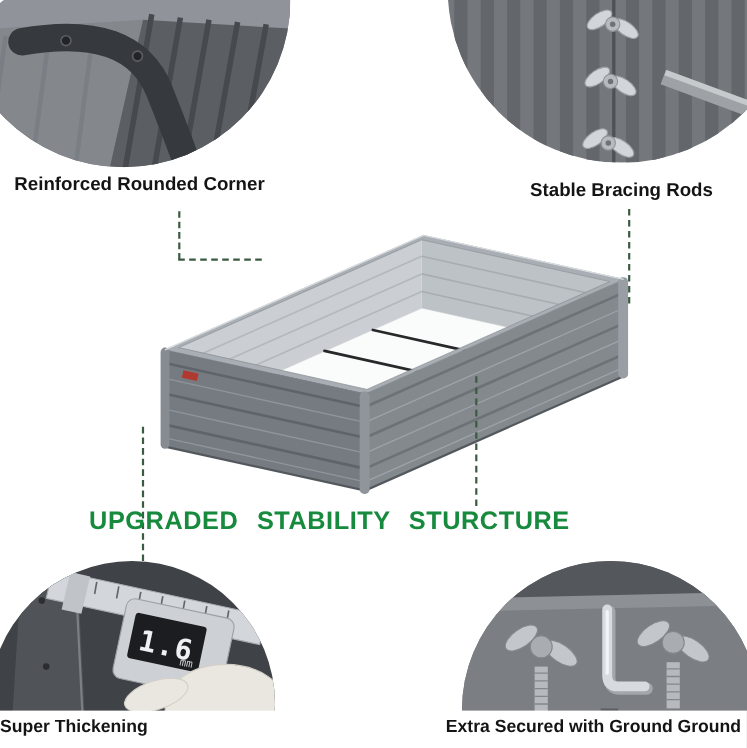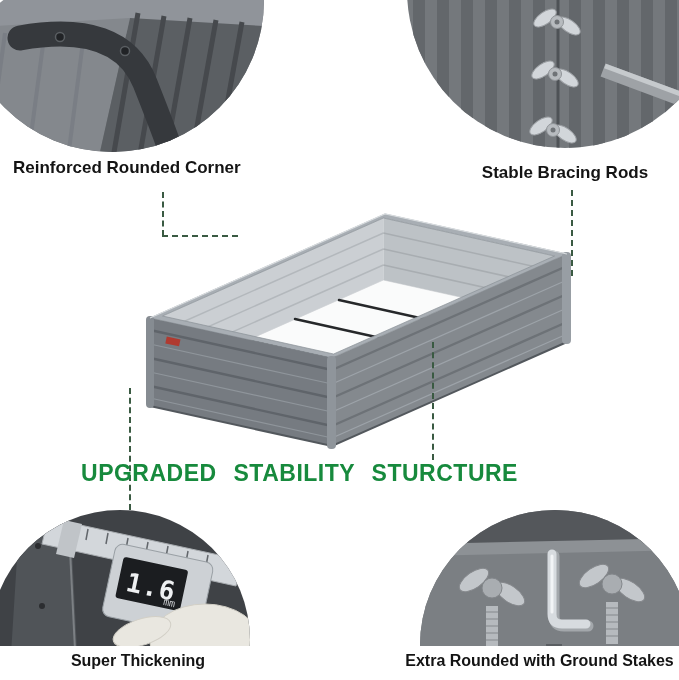--- a/index.html
+++ b/index.html
@@ -18,21 +18,21 @@
   .connector.v{width:0;border-left:2px dashed var(--dash);}
   .connector.h{height:0;border-top:2px dashed var(--dash);}
   #conn-corner-v{left:162px;top:192px;height:44px;}
   #conn-corner-h{left:162px;top:235px;width:76px;}
   #conn-rods{left:571px;top:190px;height:86px;}
   #conn-thickness{left:129px;top:388px;height:122px;}
   #conn-stakes{left:432px;top:342px;height:118px;}
   .callout-label{position:absolute;z-index:10;font-weight:bold;font-size:17px;color:#141414;white-space:nowrap;}
   #label-corner{left:13px;top:158px;}
   #label-rods{left:440px;top:163px;width:250px;text-align:center;}
-  #label-thickness{left:0px;top:652px;width:276px;text-align:center;font-size:16px;}
+  #label-thickness{left:0px;top:652px;width:276px;font-size:16px;}
   #label-stakes{left:400px;top:652px;width:279px;text-align:center;font-size:16px;}
   .stability-title{position:absolute;left:0;top:460px;width:599px;text-align:center;z-index:6;
         font-size:23px;font-weight:bold;letter-spacing:.5px;word-spacing:10px;color:var(--title);}
 </style>
 </head>
 <body>
 
 <div class="canvas">
 
   <div class="circle-photo" id="photo-corner">
@@ -256,17 +256,17 @@
 
   <div class="connector v" id="conn-corner-v"></div>
   <div class="connector h" id="conn-corner-h"></div>
   <div class="connector v" id="conn-rods"></div>
   <div class="connector v" id="conn-thickness"></div>
   <div class="connector v" id="conn-stakes"></div>
 
   <div class="callout-label" id="label-corner">Reinforced Rounded Corner</div>
   <div class="callout-label" id="label-rods">Stable Bracing Rods</div>
   <div class="callout-label" id="label-thickness">Super Thickening</div>
-  <div class="callout-label" id="label-stakes">Extra Rounded with Ground Stakes</div>
+  <div class="callout-label" id="label-stakes">Extra Secured with Ground Ground</div>
 
   <div class="stability-title">UPGRADED STABILITY STURCTURE</div>
 
 </div>
 
 </body></html>

